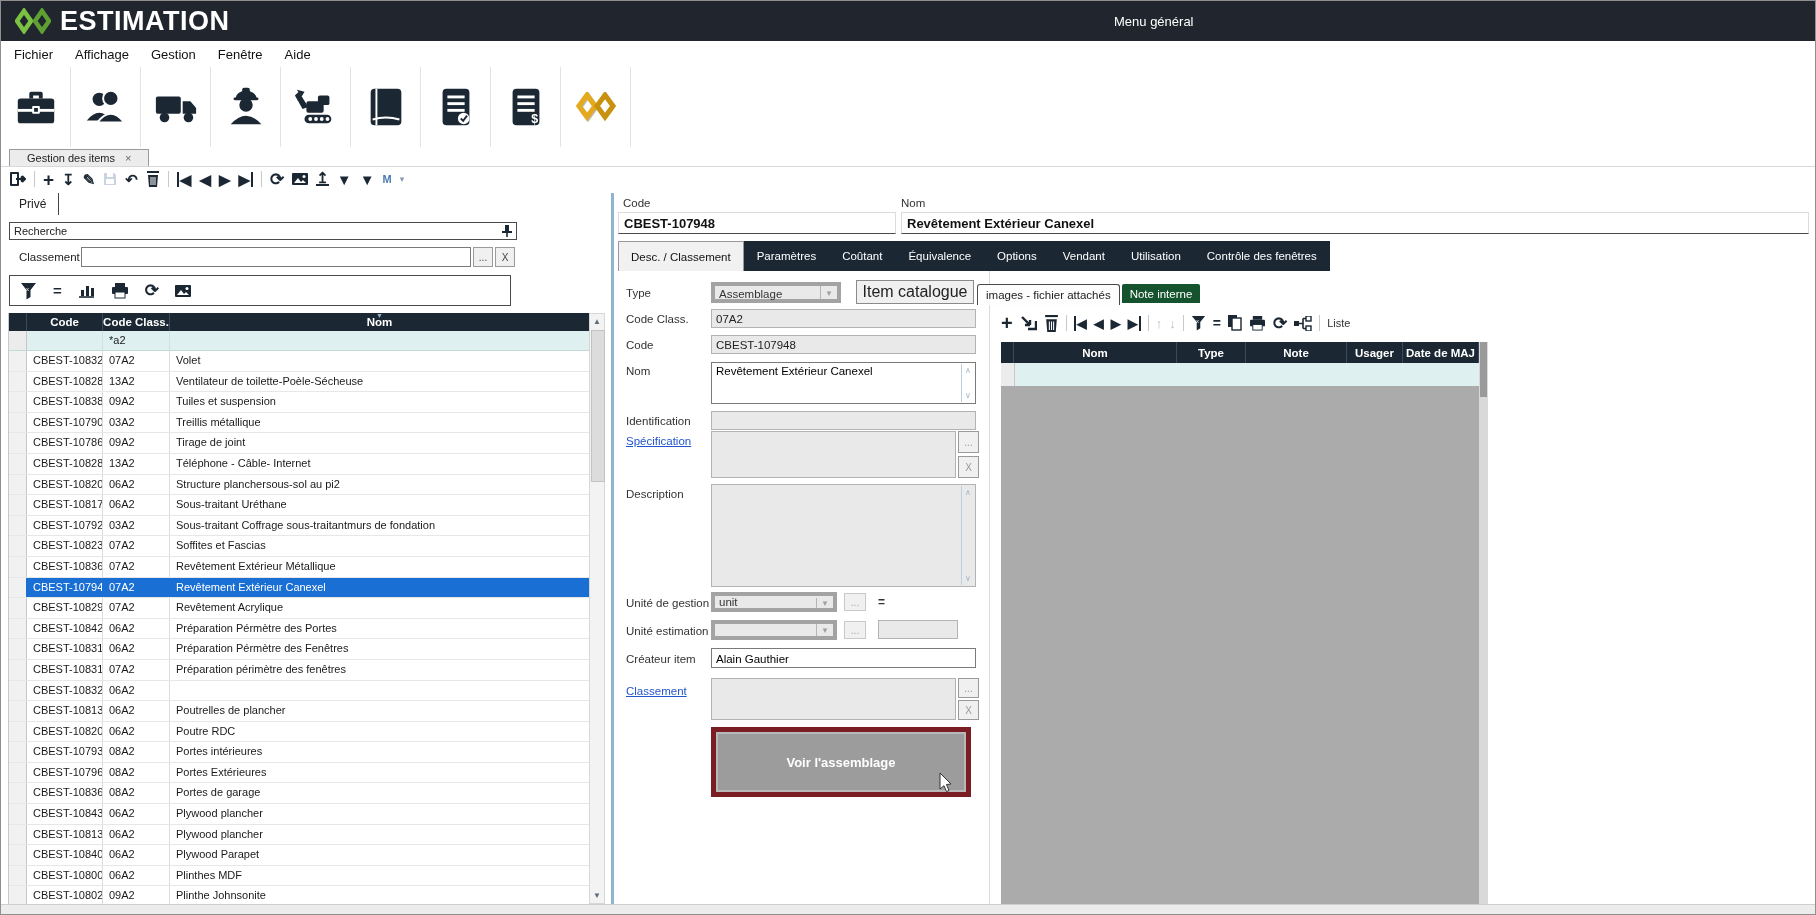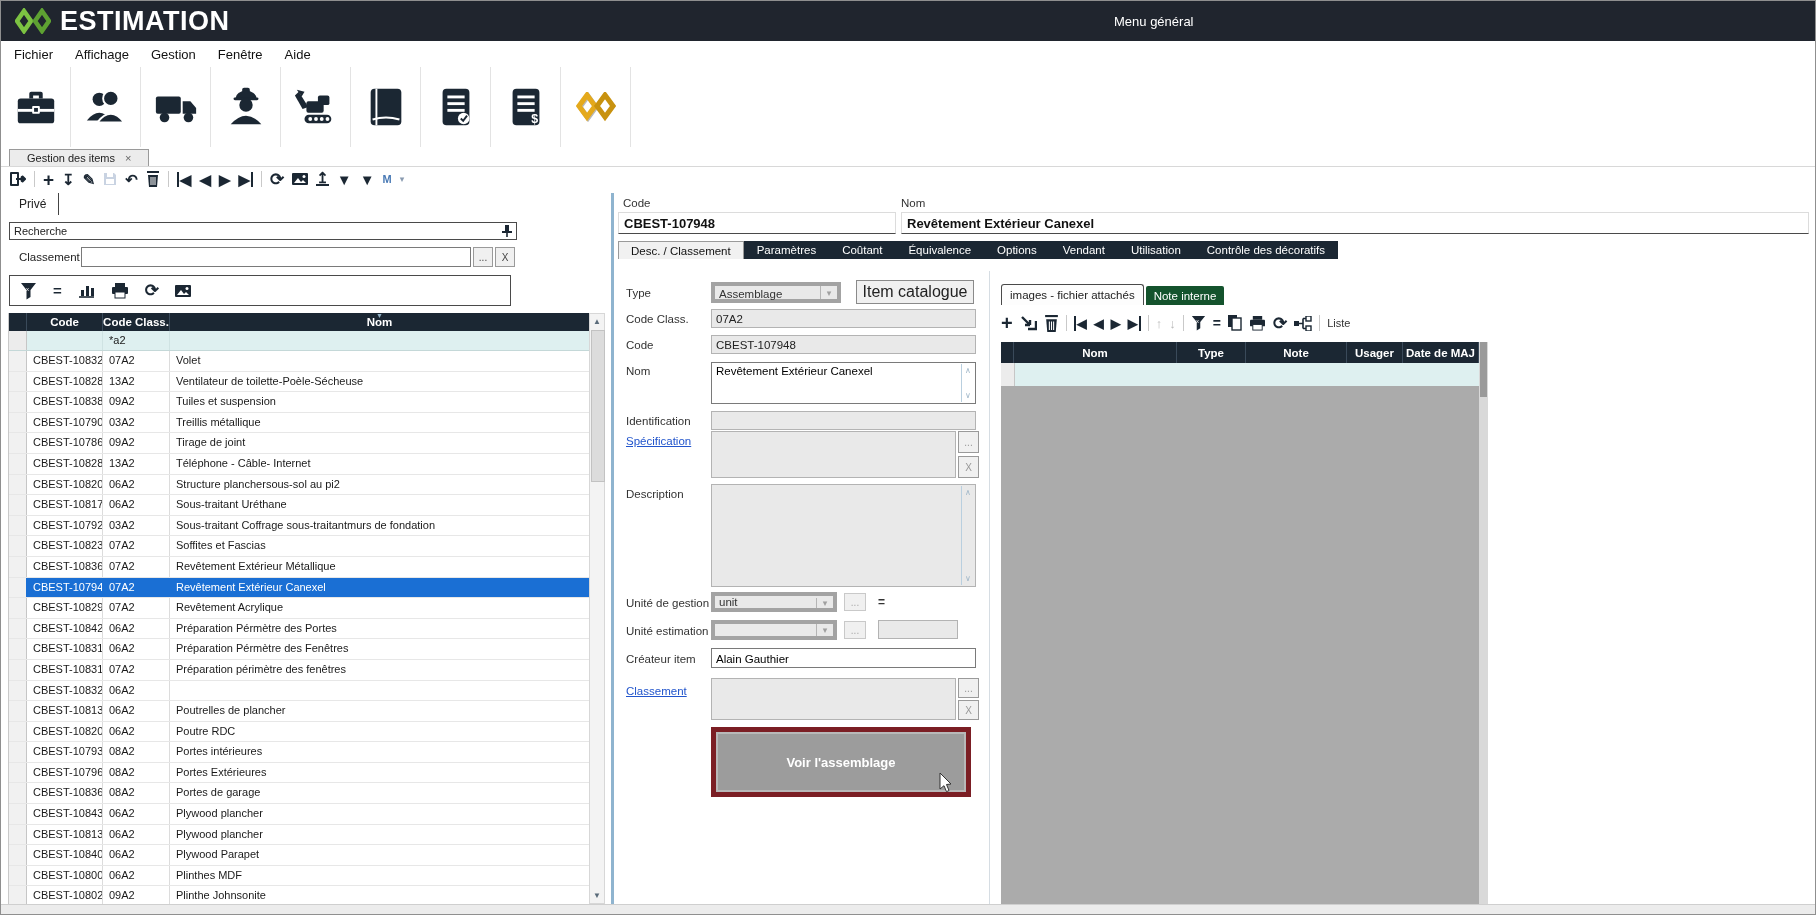--- a/index.html
+++ b/index.html
@@ -63,35 +63,35 @@
   .lrow.selected div{border-right-color:#1a6fd4;}
   .lrow.selected .c-ind{background:#f1f1f1;}
   .lscroll{top:312px;left:588px;width:16px;height:591px;background:#f3f3f3;border:1px solid #d7d7d7;box-sizing:border-box;}
   .lscroll .arr{height:15px;display:flex;align-items:center;justify-content:center;font-size:8px;color:#5a6b7a;}
   .lthumb{position:absolute;left:1px;top:16px;width:12px;height:150px;background:#dcdcdc;border:1px solid #c2c2c2;}
   .divider{top:192px;left:610px;width:3px;height:711px;background:#8fb4cf;}
 
   
   .fld-label{font-size:11.5px;color:#333;}
   .hline-field{background:#fff;border:1px solid #dcdcdc;border-bottom:1px solid #4a4a4a;font-weight:bold;font-size:13px;color:#111;line-height:21px;padding-left:5px;box-sizing:border-box;}
-  .dtabs{top:240px;left:617px;height:18px;display:flex;}
+  .dtabs{top:240px;left:617px;height:30px;display:flex;}
   .dtab-active{background:#f1f1f1;color:#111;border:1px solid #9a9a9a;border-bottom:none;padding:0 12px;font-size:11.5px;display:flex;align-items:center;}
   .dtabs-dark{display:flex;background:#1b2733;}
   .dtab{color:#fff;font-size:11.5px;padding:0 13px;display:flex;align-items:center;}
   .ro{background:#e9e9e9;border:1px solid #b3b3b3;font-size:11.5px;color:#222;padding-left:4px;box-sizing:border-box;}
   .combo{background:#e9e9e9;border:4px solid #a3a3a3;box-sizing:border-box;display:flex;font-size:11.5px;color:#333;}
   .combo .val{flex:1;padding:2px 0 0 4px;}
   .combo .ca{width:16px;border-left:1px solid #b5b5b5;display:flex;align-items:center;justify-content:center;color:#a0a0a0;font-size:9px;}
   .link{color:#2255cc;text-decoration:underline;font-size:11.5px;}
   .scrollrail{position:absolute;right:1px;top:1px;bottom:1px;width:13px;border-left:1px solid #b9cfdf;display:flex;flex-direction:column;justify-content:space-between;align-items:center;padding:2px 0;color:#9fb6c8;font-size:8px;box-sizing:border-box;}
   .btn{background:#f0f0f0;border:1px solid #8a8a8a;font-size:16px;color:#222;display:flex;align-items:center;justify-content:center;box-sizing:border-box;}
   .voir-btn{top:726px;left:710px;width:260px;height:70px;border:5px solid #7b1e24;background:#9c9c9c;display:flex;align-items:center;justify-content:center;color:#fff;font-weight:bold;font-size:13px;box-sizing:border-box;box-shadow:inset 0 0 0 2px #b8b8b8;}
 
   
-  .atabs{top:283px;left:1000px;height:21px;display:flex;align-items:flex-end;gap:2px;}
+  .atabs{top:283px;left:976px;height:21px;display:flex;gap:2px;}
   .atab-active{background:#fdfdfd;border:1px solid #4a4a4a;border-bottom:none;border-radius:3px 3px 0 0;padding:0 8px;height:20px;display:flex;align-items:center;font-size:11.5px;color:#222;}
   .atab-dark{background:#14532d;color:#fff;border-radius:2px 2px 0 0;padding:0 8px;height:19px;display:flex;align-items:center;font-size:11.5px;}
   .atoolbar{top:309px;left:1000px;height:26px;display:flex;align-items:center;gap:7px;color:#1b2733;}
   .aplus{font-size:20px;font-weight:bold;line-height:1;}
   .nav{font-size:13px;font-weight:bold;}
   .liste{font-size:11px;color:#333;}
   .ahead{top:341px;left:1000px;width:478px;height:21px;display:flex;background:#1b2733;color:#fff;font-weight:bold;font-size:11.5px;}
   .ahead div{display:flex;align-items:center;justify-content:center;border-right:1px solid #3a4a5a;box-sizing:border-box;}
   .afilter{top:362px;left:1000px;width:478px;height:23px;display:flex;background:#def0f0;border-bottom:1px solid #c4d8d8;}
   .afilter .ind{width:13px;background:#ececec;border-right:1px solid #c6c6c6;}
@@ -505,21 +505,21 @@
 
   <div class="dtabs abs" id="dtabs">
       <div class="dtab-active">Desc. / Classement</div>
       <div class="dtabs-dark">
         <div class="dtab">Paramètres</div>
         <div class="dtab">Coûtant</div>
         <div class="dtab">Équivalence</div>
         <div class="dtab">Options</div>
         <div class="dtab">Vendant</div>
         <div class="dtab">Utilisation</div>
-        <div class="dtab">Contrôle des décoratifs</div>
+        <div class="dtab">Contrôle des fenêtres</div>
       </div>
     </div>
 
   <span class="abs fld-label" style="top:286px;left:625px;">Type</span>
   <div class="abs combo" style="top:281px;left:710px;width:130px;height:21px;">
     <span class="val">Assemblage</span>
       <span class="ca">▾</span>
   </div>
   <div class="abs btn" style="top:279px;left:855px;width:118px;height:24px;">Item catalogue</div>
 

